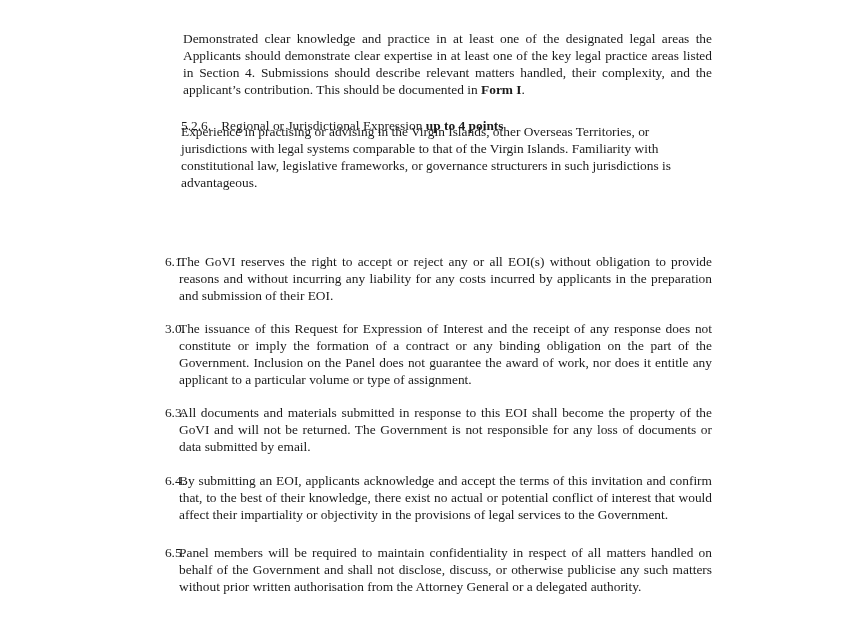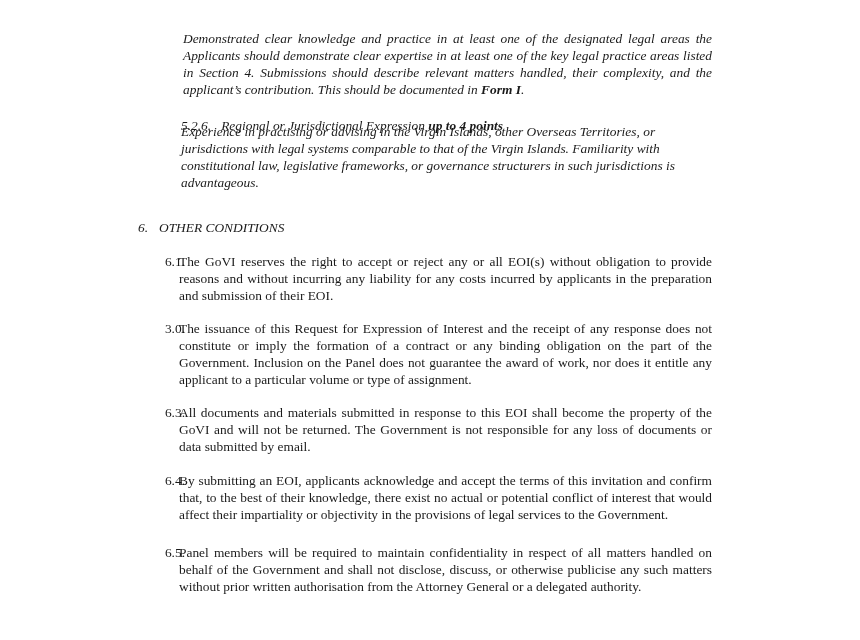--- a/index.html
+++ b/index.html
@@ -18,21 +18,20 @@
       line-height: 17px;
     }
     .page {
       position: absolute;
       left: 0; top: 0;
       width: 860px;
       height: 640px;
     }
     .block {
       position: absolute;
-      font-style: italic;
     }
     .justify {
       text-align: justify;
       text-align-last: left;
     }
     .intro {
       left: 183px;
       top: 30px;
       width: 529px;
     }
@@ -82,23 +81,20 @@
   <div class="block intro justify">
     <span>Demonstrated clear knowledge and practice in at least one of the designated legal areas the Applicants should demonstrate clear expertise in at least one of the key legal practice areas listed in Section 4.  Submissions should describe relevant matters handled, their complexity, and the applicant’s contribution.  This should be documented in </span><b>Form I</b><span>.</span>
   </div>
 
   <div class="block crit-heading nowrap">
     <span>5.2.6.</span>&nbsp;&nbsp;&nbsp;<span>Regional or Jurisdictional Expression</span> <b>up to 4 points</b>
   </div>
 
   <div class="block crit-body">Experience in practising or advising in the Virgin Islands, other Overseas Territories, or jurisdictions with legal systems comparable to that of the Virgin Islands.  Familiarity with constitutional law, legislative frameworks, or governance structurers in such jurisdictions is advantageous.</div>
 
-  <div class="block sec-heading">
-    <span class="sec-num">6.</span><span>OTHER CONDITIONS</span>
-  </div>
 
   <div class="item" style="top:253px;">
     <span class="item-num">6.1.</span>
     <div class="item-text">The GoVI reserves the right to accept or reject any or all EOI(s) without obligation to provide reasons and without incurring any liability for any costs incurred by applicants in the preparation and submission of their EOI.</div>
   </div>
 
   <div class="item" style="top:320px;">
     <span class="item-num">3.0.</span>
     <div class="item-text">The issuance of this Request for Expression of Interest and the receipt of any response does not constitute or imply the formation of a contract or any binding obligation on the part of the Government.  Inclusion on the Panel does not guarantee the award of work, nor does it entitle any applicant to a particular volume or type of assignment.</div>
   </div>

